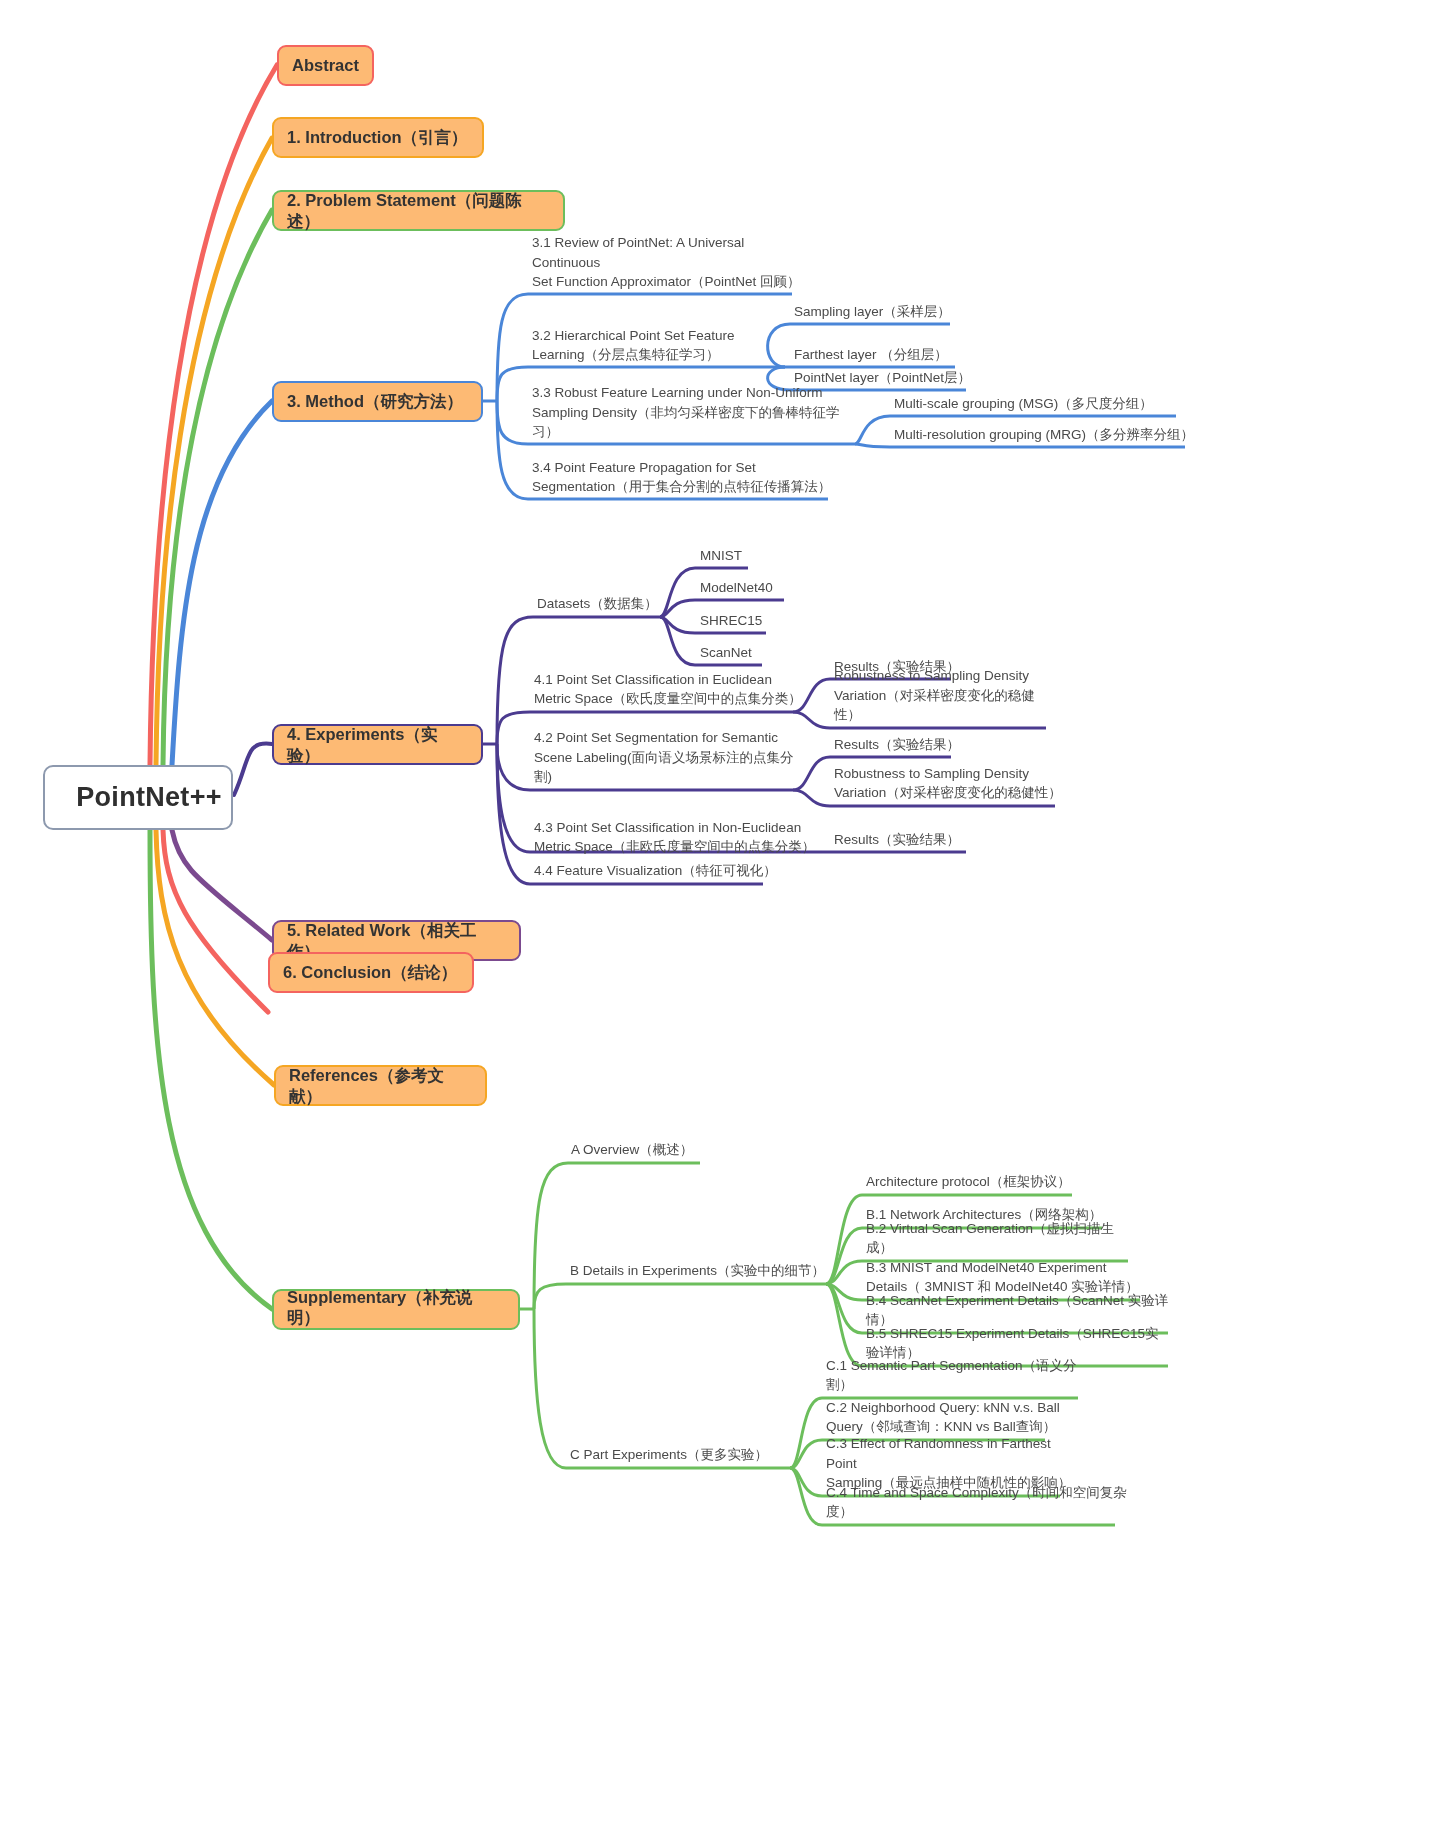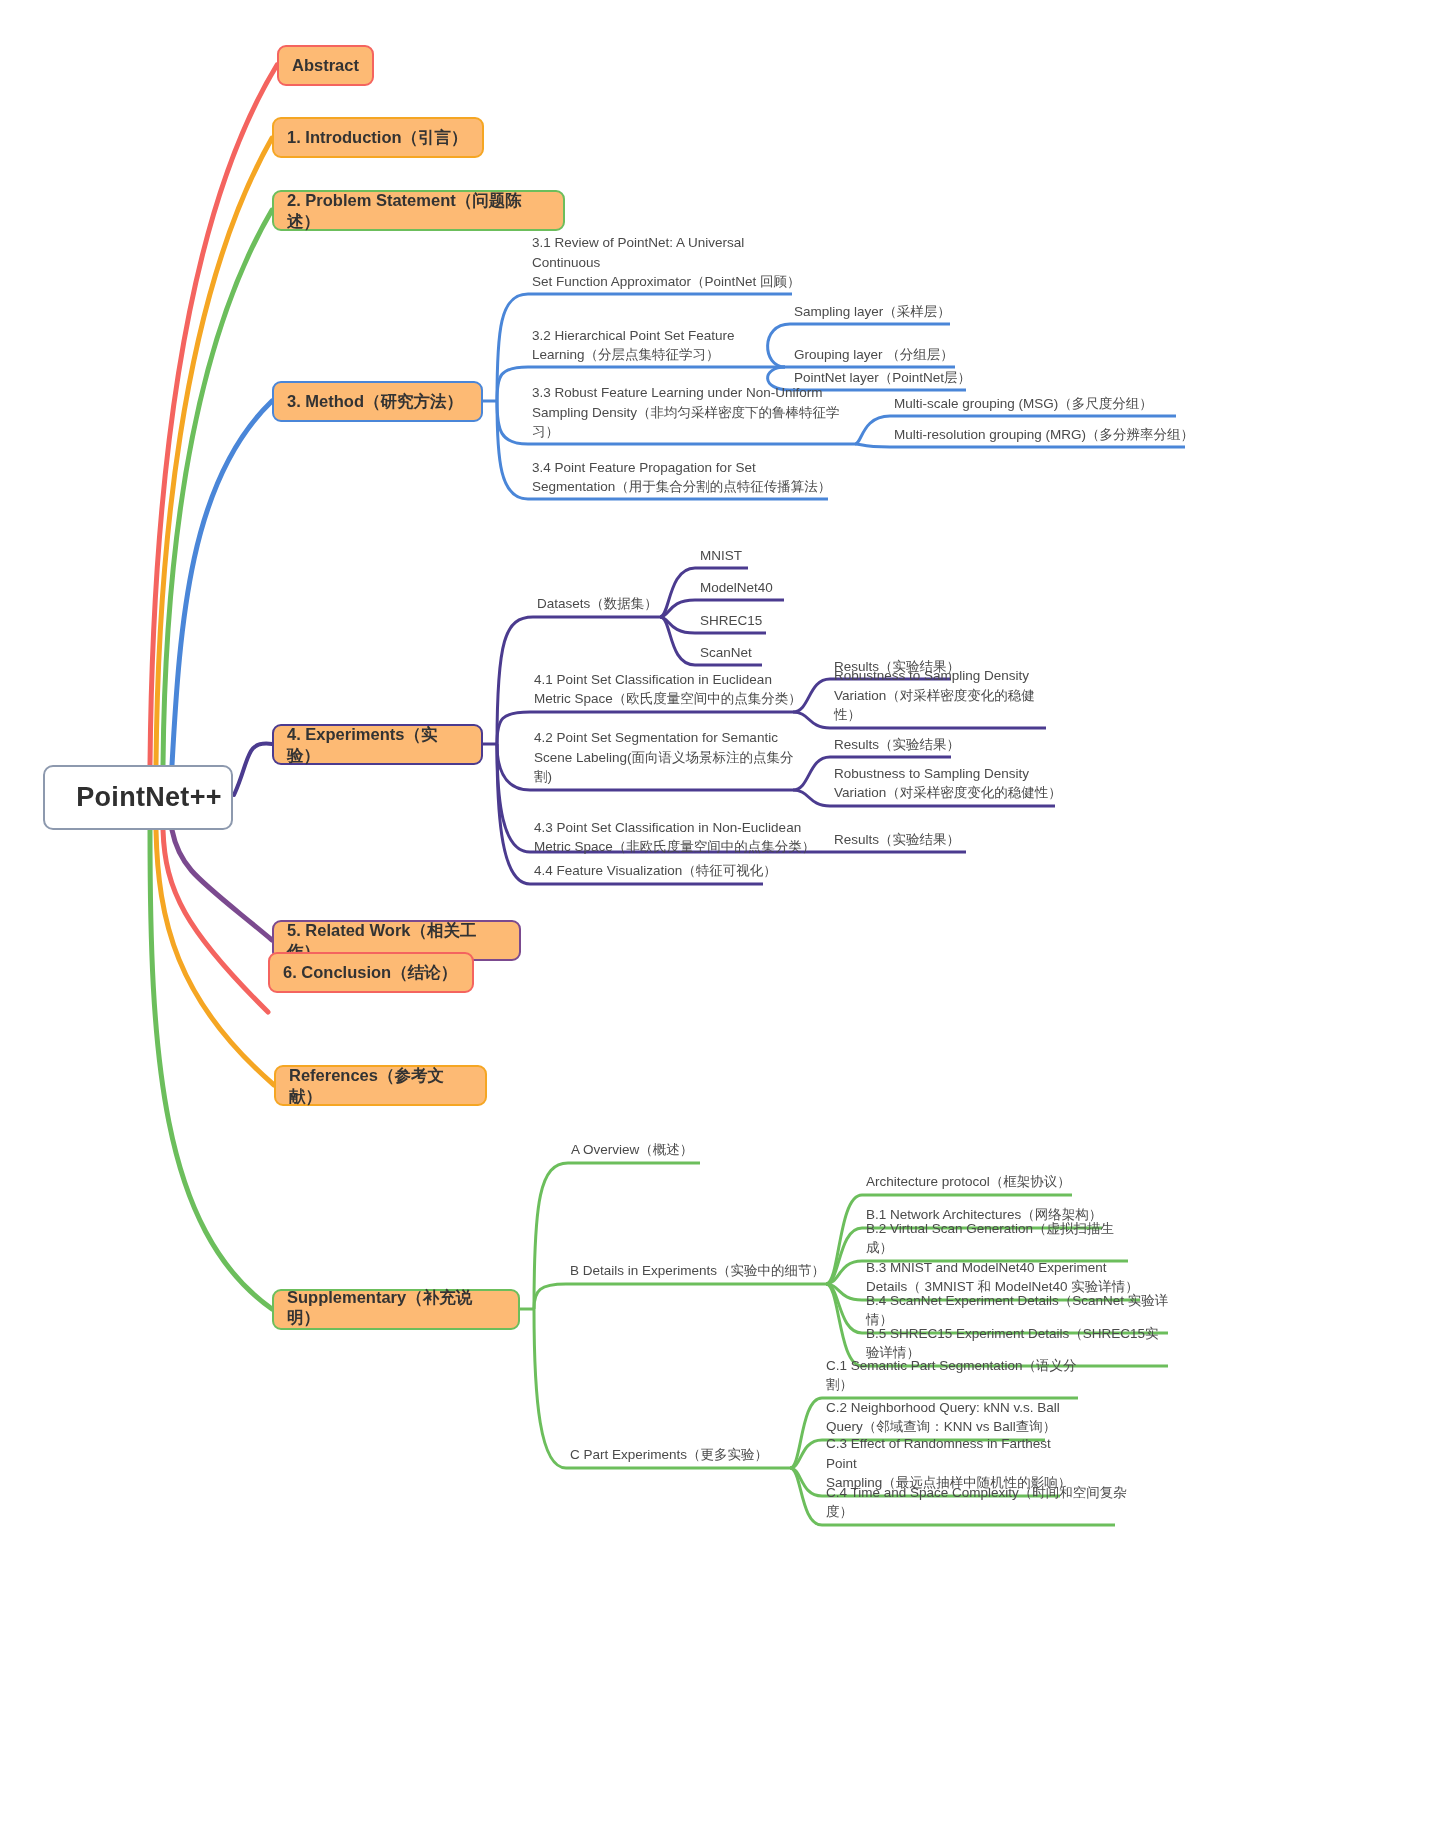--- a/index.html
+++ b/index.html
@@ -234,21 +234,21 @@
 
   <div class="node plain" style="left:529px; top:460px; width:305px; height:40px;">
     <span>3.4 Point Feature Propagation for Set
 Segmentation（用于集合分割的点特征传播算法）</span>
   </div>
 
   <div class="node plain" style="left:791px; top:303px; width:175px; height:22px;">
     <span>Sampling layer（采样层）</span>
   </div>
   <div class="node plain" style="left:791px; top:346px; width:180px; height:22px;">
-    <span>Grouping layer （分组层）</span>
+    <span>Farthest layer （分组层）</span>
   </div>
   <div class="node plain" style="left:791px; top:369px; width:185px; height:22px;">
     <span>PointNet layer（PointNet层）</span>
   </div>
 
   <div class="node plain" style="left:891px; top:395px; width:300px; height:22px;">
     <span>Multi-scale grouping (MSG)（多尺度分组）</span>
   </div>
   <div class="node plain" style="left:891px; top:426px; width:310px; height:22px;">
     <span>Multi-resolution grouping (MRG)（多分辨率分组）</span>

